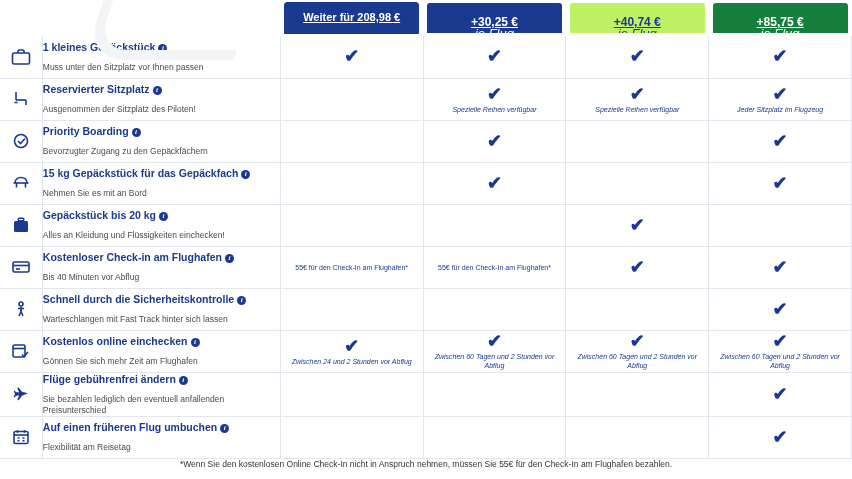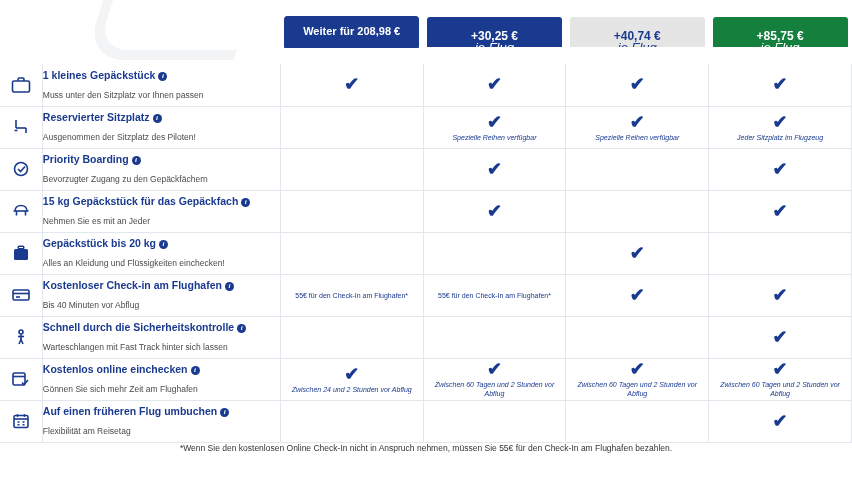--- a/index.html
+++ b/index.html
@@ -51,21 +51,22 @@
     vertical-align: bottom;
     padding-bottom: 0;
   }
   .pricebox {
     position: relative;
     height: 30px;
     color: #ffffff;
     text-align: center;
     border-radius: 3px 3px 0 0;
     overflow: hidden;
-    margin: 16px 4px;
+    margin: 2px 4px;
+    text-decoration: underline;
   }
   .pricebox .amount {
     display: block;
     font-size: 12px;
     font-weight: bold;
     line-height: 14px;
     padding-top: 12px;
   }
   .pricebox .per {
     display: block;
@@ -76,21 +77,21 @@
   .pricebox.continue {
     background: #1a3a8f;
     border: 1px solid #1a3a8f;
   }
   .pricebox.continue .amount {
     font-size: 11px;
     font-weight: bold;
     padding-top: 7px;
   }
   .pricebox.b1 { background: #1a3a8f; }
-  .pricebox.b2 { background: #e5e5e5; color: #1a3a8f; }
+  .pricebox.b2 { background: #bef264; color: #1a3a8f; }
   .pricebox.b3 { background: #15803d; }
 
   
   tr.feature-row {
     height: 42px;
   }
   tr.feature-row td {
     border-bottom: 1px solid #e3e6ec;
   }
   tr.feature-row td.icon-cell,
@@ -289,21 +290,21 @@
       <td class="icon-cell">
         <svg width="20" height="18" viewBox="0 0 20 18" fill="none" stroke="#1a3a8f" stroke-width="1.6">
           <path d="M2.5 9h15"></path>
           <path d="M4 9c0-3.5 2.7-5.5 6-5.5s6 2 6 5.5"></path>
           <path d="M5.5 9v4.5"></path>
           <path d="M14.5 9v4.5"></path>
         </svg>
       </td>
       <td class="label-cell">
         <div class="feat-title"><span>15 kg Gepäckstück für das Gepäckfach</span><span class="info-icon">i</span></div>
-        <div class="feat-sub">Nehmen Sie es mit an Jeder</div>
+        <div class="feat-sub">Nehmen Sie es mit an Bord</div>
       </td>
       <td class="fare-cell first"></td>
       <td class="fare-cell"><span class="check">✔</span></td>
       <td class="fare-cell"></td>
       <td class="fare-cell"><span class="check">✔</span></td>
     </tr>
 
     <tr class="feature-row">
       <td class="icon-cell">
         <svg width="20" height="18" viewBox="0 0 20 18" fill="#1a3a8f">
@@ -385,20 +386,35 @@
       <td class="fare-cell">
         <span class="check">✔</span>
         <span class="cell-note">Zwischen 60 Tagen und 2 Stunden vor Abflug</span>
       </td>
       <td class="fare-cell">
         <span class="check">✔</span>
         <span class="cell-note">Zwischen 60 Tagen und 2 Stunden vor Abflug</span>
       </td>
     </tr>
 
+    <tr class="feature-row">
+      <td class="icon-cell">
+        <svg width="20" height="18" viewBox="0 0 20 18" fill="#1a3a8f">
+          <path d="M17 8.2l-6-1.4-3.3-4.2-1.4.3 1.9 4.6-3.4-.6L3.6 5.4l-1 .3 1.4 3.2-1.4 3.2 1 .3 1.2-1.5 3.4-.6-1.9 4.6 1.4.3L11.0 10.7z"></path>
+        </svg>
+      </td>
+      <td class="label-cell">
+        <div class="feat-title"><span>Flüge gebührenfrei ändern</span><span class="info-icon">i</span></div>
+        <div class="feat-sub">Sie bezahlen lediglich den eventuell anfallenden Preisunterschied</div>
+      </td>
+      <td class="fare-cell first"></td>
+      <td class="fare-cell"></td>
+      <td class="fare-cell"></td>
+      <td class="fare-cell"><span class="check">✔</span></td>
+    </tr>
 
     <tr class="feature-row">
       <td class="icon-cell">
         <svg width="20" height="18" viewBox="0 0 20 18" fill="none" stroke="#1a3a8f" stroke-width="1.6">
           <rect x="3" y="3.5" width="14" height="12" rx="1.5"></rect>
           <path d="M3 7h14"></path>
           <path d="M6.5 2.2v2.6"></path>
           <path d="M13.5 2.2v2.6"></path>
           <path d="M6.5 10h2M11.5 10h2M6.5 12.7h2M11.5 12.7h2"></path>
         </svg>

